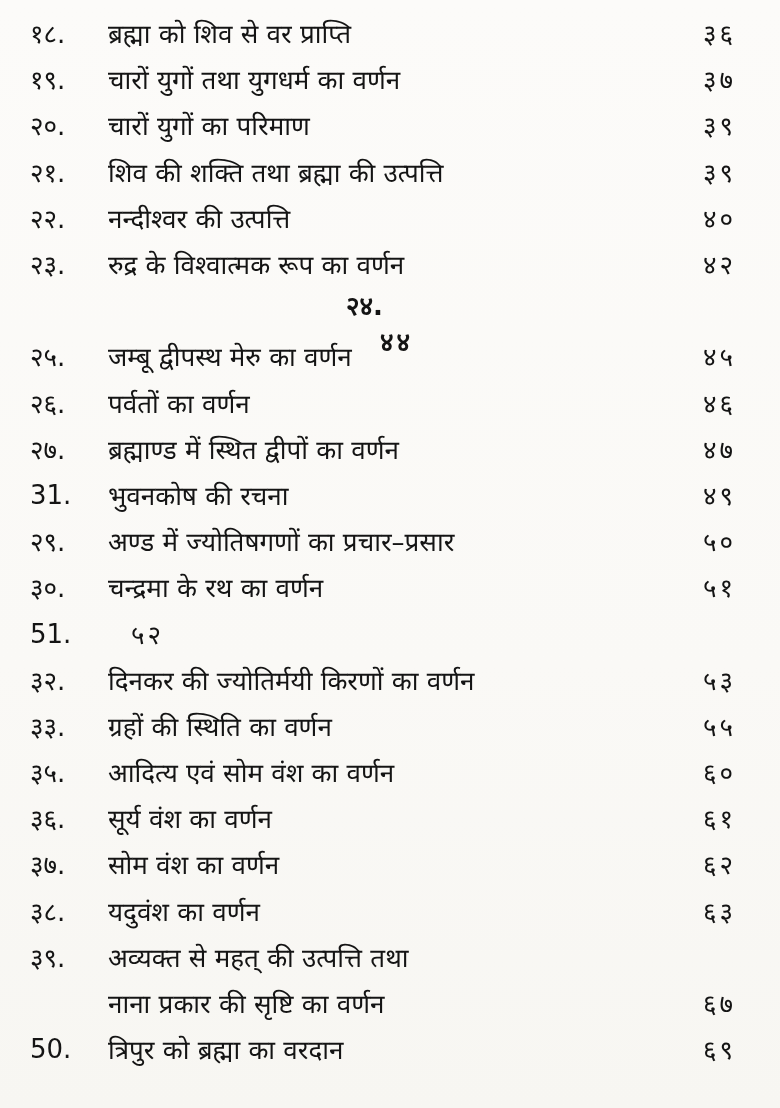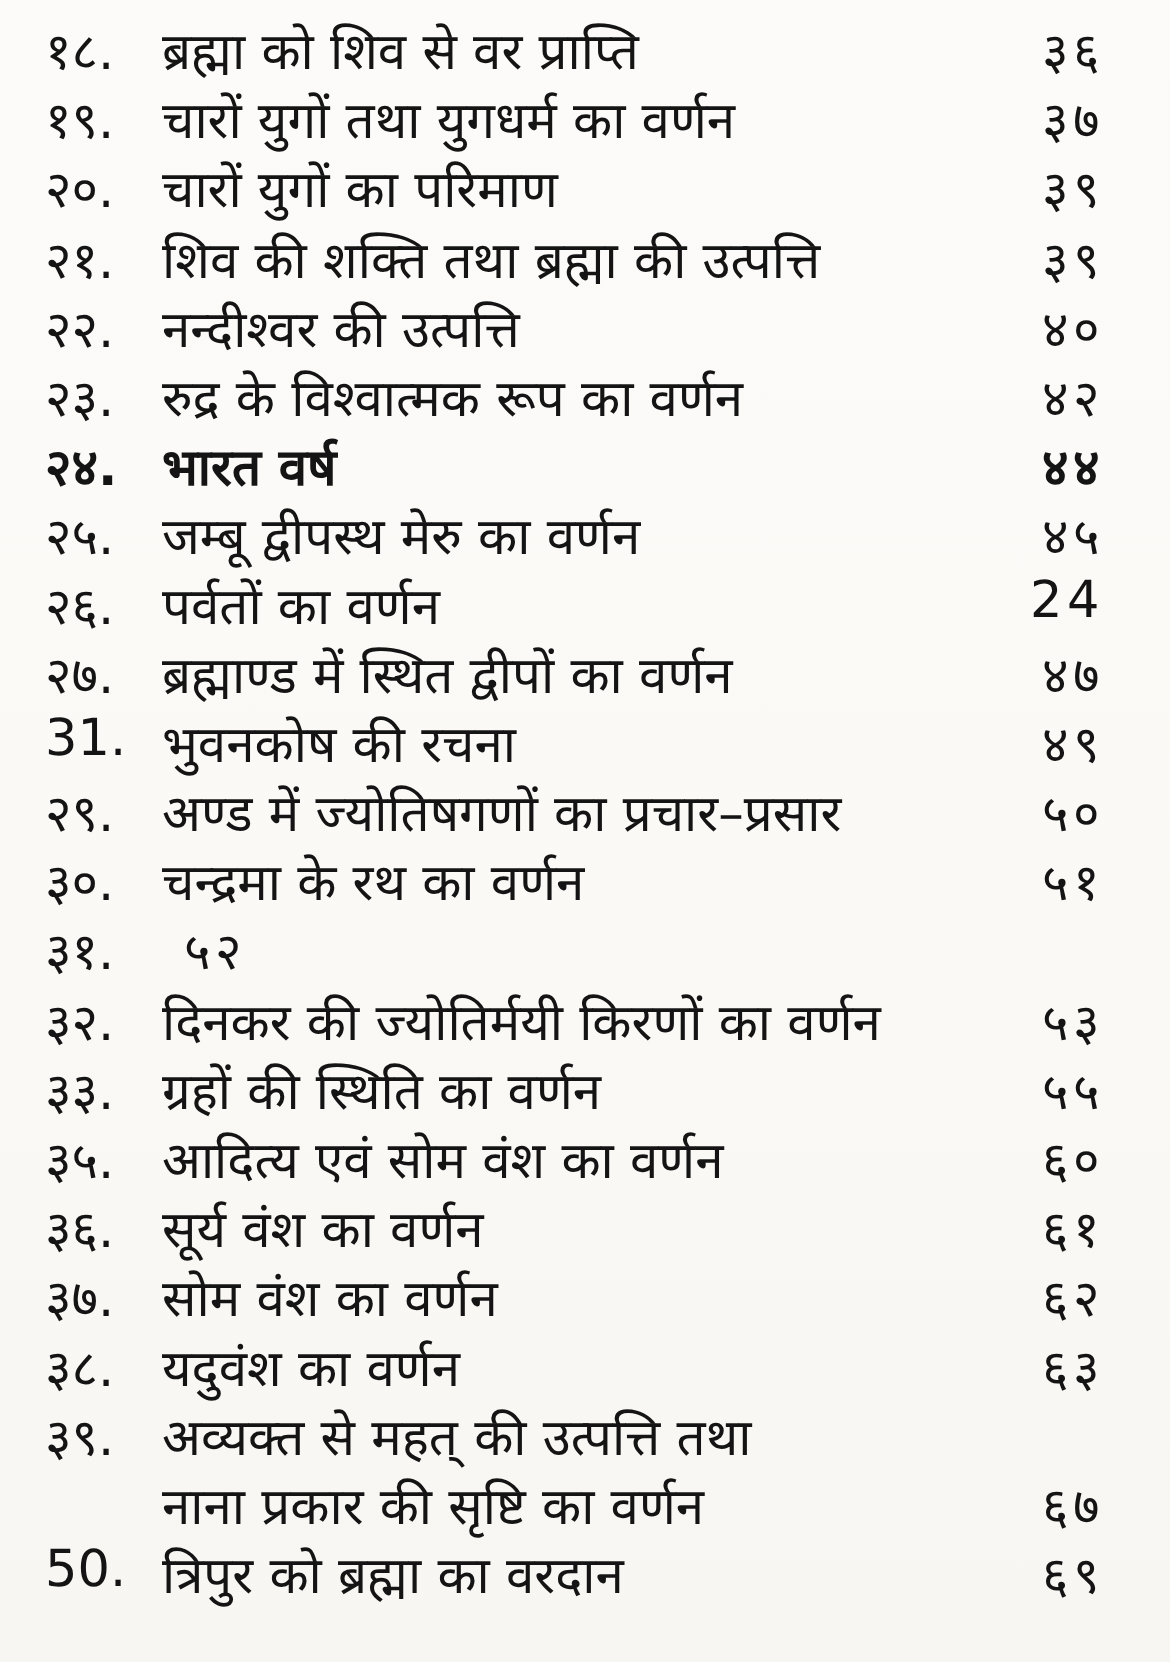--- a/index.html
+++ b/index.html
@@ -18,23 +18,23 @@
     box-sizing: border-box;
     width: 780px;
     height: 1108px;
     padding: 10px 44px 0 30px;
   }
   .toc {
     display: block;
   }
   .row {
     display: flex;
-    align-items: flex-start;
+    align-items: center;
     height: 46.2px;
-    font-size: 34px;
+    font-size: 26px;
     font-weight: 500;
     white-space: nowrap;
   }
   .num {
     flex: none;
     width: 74px;
     text-align: left;
   }
   .title {
     flex: 1 1 auto;
@@ -42,20 +42,21 @@
     overflow: hidden;
   }
   .pg {
     flex: none;
     text-align: right;
     letter-spacing: 3px;
     min-width: 60px;
   }
   .row.bold {
     font-weight: 800;
+    flex-direction: column;
   }
 </style>
 </head>
 <body>
 
 <div class="page">
   <div class="toc">
 
     <div class="row">
       <span class="num">१८.</span>
@@ -93,21 +94,21 @@
       <span class="pg">४४</span>
     </div>
     <div class="row">
       <span class="num">२५.</span>
       <span class="title">जम्बू द्वीपस्थ मेरु का वर्णन</span>
       <span class="pg">४५</span>
     </div>
     <div class="row">
       <span class="num">२६.</span>
       <span class="title">पर्वतों का वर्णन</span>
-      <span class="pg">24</span>
+      <span class="pg">४६</span>
     </div>
     <div class="row">
       <span class="num">२७.</span>
       <span class="title">ब्रह्माण्ड में स्थित द्वीपों का वर्णन</span>
       <span class="pg">४७</span>
     </div>
     <div class="row">
       <span class="num">31.</span>
       <span class="title">भुवनकोष की रचना</span>
       <span class="pg">४९</span>
@@ -116,21 +117,21 @@
       <span class="num">२९.</span>
       <span class="title">अण्ड में ज्योतिषगणों का प्रचार–प्रसार</span>
       <span class="pg">५०</span>
     </div>
     <div class="row">
       <span class="num">३०.</span>
       <span class="title">चन्द्रमा के रथ का वर्णन</span>
       <span class="pg">५१</span>
     </div>
     <div class="row">
-      <span class="num">३१.</span>
+      <span class="num">51.</span>
       <span class="pg">५२</span>
     </div>
     <div class="row">
       <span class="num">३२.</span>
       <span class="title">दिनकर की ज्योतिर्मयी किरणों का वर्णन</span>
       <span class="pg">५३</span>
     </div>
     <div class="row">
       <span class="num">३३.</span>
       <span class="title">ग्रहों की स्थिति का वर्णन</span>

